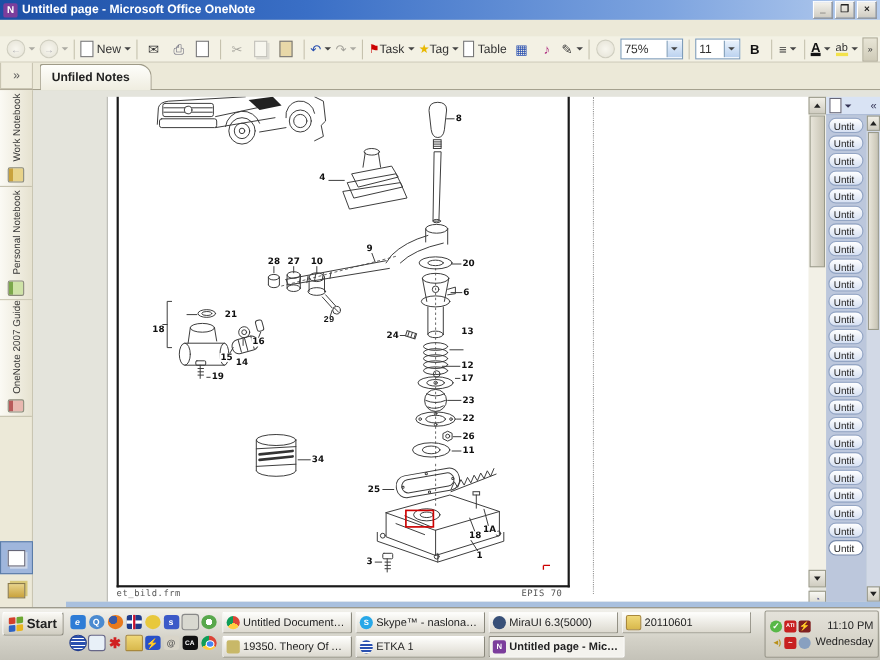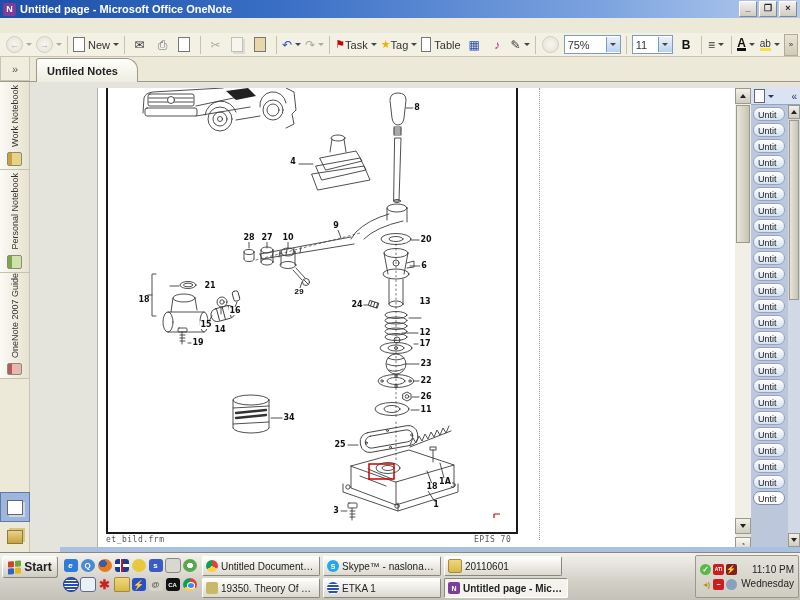--- a/index.html
+++ b/index.html
@@ -613,20 +613,24 @@
       <span class="task-row">
         <span class="taskbtn">
             <span class="tbi tbi-chrome"></span>
             <span class="lbl">Untitled Document - Go...</span>
           </span>
         <span class="taskbtn">
             <span class="tbi tbi-skype"></span>
             <span class="lbl">Skype™ - naslonamakar...</span>
           </span>
         <span class="taskbtn">
+            <span class="tbi tbi-mira"></span>
+            <span class="lbl">MiraUI 6.3(5000)</span>
+          </span>
+        <span class="taskbtn">
             <span class="tbi tbi-folder"></span>
             <span class="lbl">20110601</span>
           </span>
       </span>
       <span class="task-row">
         <span class="taskbtn">
             <span class="tbi tbi-doc"></span>
             <span class="lbl">19350. Theory Of A De...</span>
           </span>
         <span class="taskbtn">

